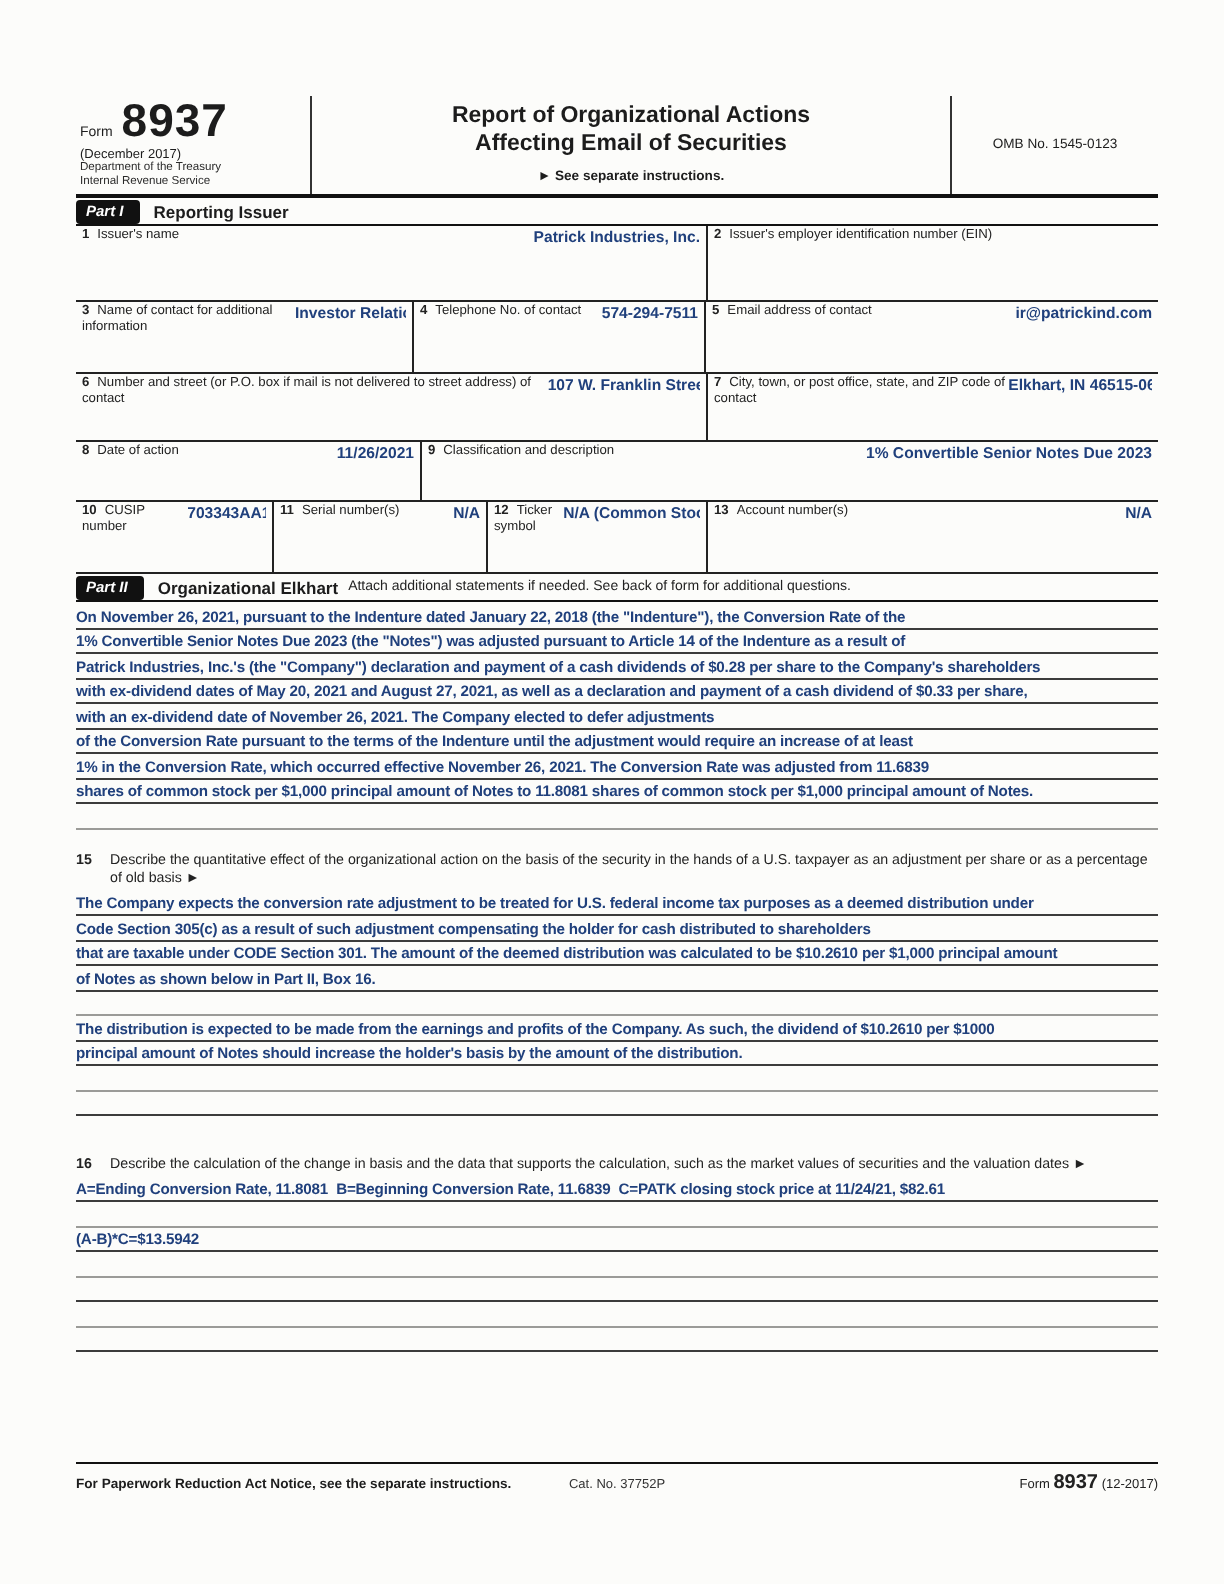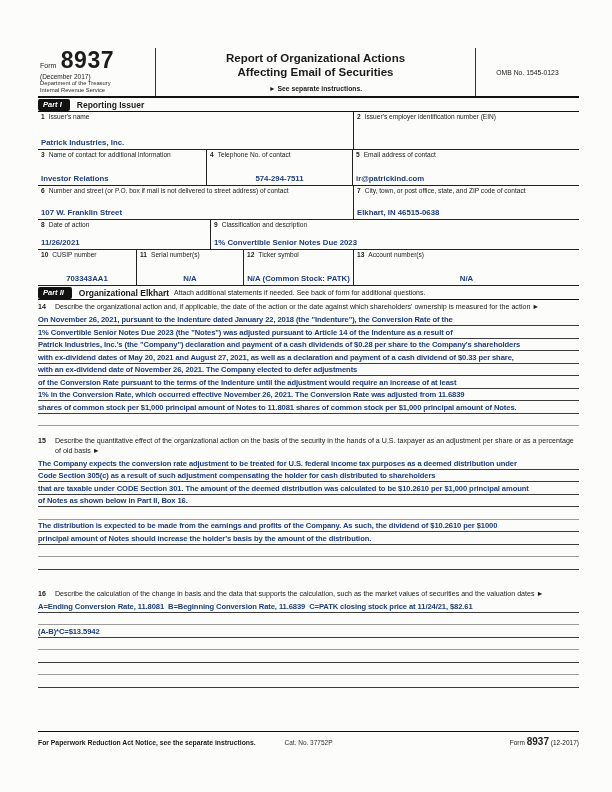--- a/index.html
+++ b/index.html
@@ -24,21 +24,21 @@
   .omb{font-size:6.8px;}
 
   
   .partbar{display:flex;align-items:center;height:13px;border-bottom:1.5px solid #111;}
   .partbox{background:#111;color:#fff;font-weight:bold;font-size:7.5px;padding:1px 8px 2px 5px;border-radius:2px 2px 2px 2px;margin-right:7px;font-style:italic;}
   .parttitle{font-weight:bold;font-size:8.5px;margin-right:5px;}
   .partnote{font-size:7px;color:#222;}
 
   
   .frow{display:flex;border-bottom:1px solid #222;}
-  .cell{box-sizing:border-box;padding:1px 3px;display:flex;flex-direction:column;justify-content:space-between;}
+  .cell{box-sizing:border-box;padding:1px 3px;display:flex;justify-content:space-between;}
   .cell + .cell{border-left:1px solid #222;}
   .flabel{font-size:6.6px;color:#222;line-height:7.6px;}
   .fno{font-weight:bold;margin-right:4px;}
   .fval{font-size:7.8px;font-weight:bold;color:#20407c;padding-bottom:1px;white-space:nowrap;overflow:hidden;}
   .vc{text-align:center;}
   .h38{height:37px}.h36{height:35px}.h34{height:33px}.h30{height:29px}
 
   
   .item{margin-top:1px;}
   .prompt{display:flex;font-size:7.1px;line-height:9.5px;color:#222;padding:2px 0 1px 0;}
@@ -157,24 +157,20 @@
       </div>
     </div>
 
     <div class="partbar" style="border-bottom-width:1px">
       <span class="partbox">Part II</span>
       <span class="parttitle">Organizational Elkhart</span>
       <span class="partnote">Attach additional statements if needed. See back of form for additional questions.</span>
     </div>
 
     <div class="item">
-      <div class="prompt">
-        <span class="pno">14</span>
-        <span class="ptext">Describe the organizational action and, if applicable, the date of the action or the date against which shareholders' ownership is measured for the action ►</span>
-      </div>
       <div class="ans-line">On November 26, 2021, pursuant to the Indenture dated January 22, 2018 (the "Indenture"), the Conversion Rate of the</div>
       <div class="ans-line">1% Convertible Senior Notes Due 2023 (the "Notes") was adjusted pursuant to Article 14 of the Indenture as a result of</div>
       <div class="ans-line">Patrick Industries, Inc.'s (the "Company") declaration and payment of a cash dividends of $0.28 per share to the Company's shareholders</div>
       <div class="ans-line">with ex-dividend dates of May 20, 2021 and August 27, 2021, as well as a declaration and payment of a cash dividend of $0.33 per share,</div>
       <div class="ans-line">with an ex-dividend date of November 26, 2021. The Company elected to defer adjustments</div>
       <div class="ans-line">of the Conversion Rate pursuant to the terms of the Indenture until the adjustment would require an increase of at least</div>
       <div class="ans-line">1% in the Conversion Rate, which occurred effective November 26, 2021. The Conversion Rate was adjusted from 11.6839</div>
       <div class="ans-line">shares of common stock per $1,000 principal amount of Notes to 11.8081 shares of common stock per $1,000 principal amount of Notes.</div>
       <div class="ans-line rule-light"></div>
     </div>

